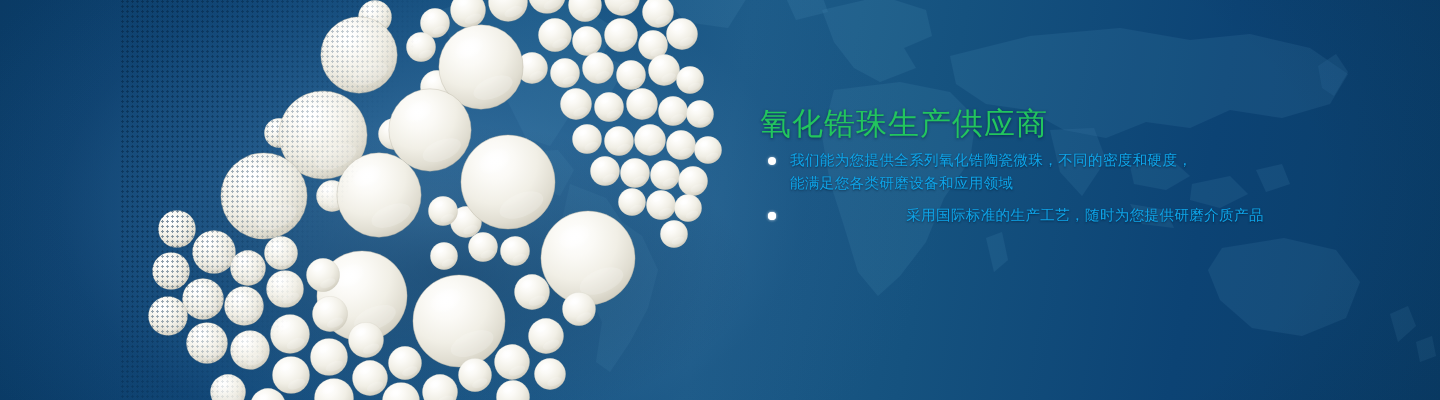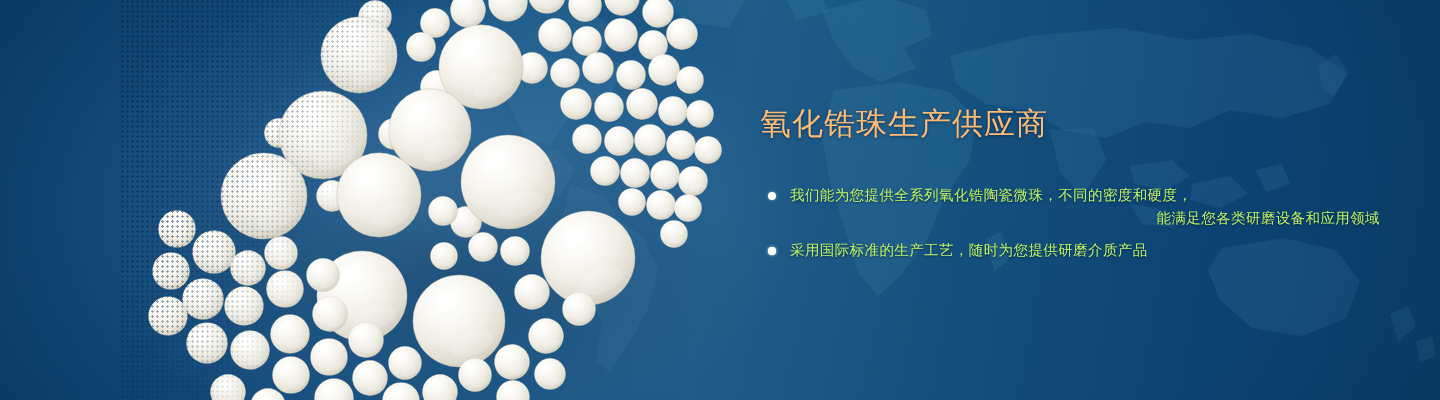--- a/index.html
+++ b/index.html
@@ -90,56 +90,56 @@
   }
 
   
   .copy {
     position: absolute;
     left: 760px;
     top: 104px;
     width: 620px;
   }
   .headline {
-    color: #fdba74;
+    color: #22c55e;
     font-size: 31px;
     line-height: 40px;
     letter-spacing: 1px;
     font-weight: 400;
-    margin: 0 0 40px 0;
+    margin: 0 0 5px 0;
     text-shadow: 0 1px 3px rgba(0,20,45,.55);
     white-space: nowrap;
   }
   .bullets {
     list-style: none;
     margin: 0;
     padding: 0;
   }
   .bullet {
     position: relative;
     padding-left: 30px;
     margin-bottom: 9px;
-    color: #bef264;
+    color: #0ea5e9;
     font-size: 14.5px;
     line-height: 23px;
     letter-spacing: .4px;
     text-shadow: 0 1px 2px rgba(0,18,40,.6);
   }
-  .bullet:last-child { margin-bottom: 18px; }
+  .bullet:last-child { margin-bottom: 18px; text-align: center; }
   .dot {
     position: absolute;
     left: 8px;
     top: 8px;
     width: 8px;
     height: 8px;
     border-radius: 50%;
     background: #ffffff;
     box-shadow: 0 0 3px rgba(255,255,255,.5);
   }
-  .bullet-line-2 { display: block; text-align: right; }
+  .bullet-line-2 { display: block; }
 </style>
 </head>
 <body>
 
 <div id="banner">
 
   <div class="bg-base"></div>
 
   <div class="worldmap">
     <svg viewBox="0 0 1060 470" xmlns="http://www.w3.org/2000/svg">

